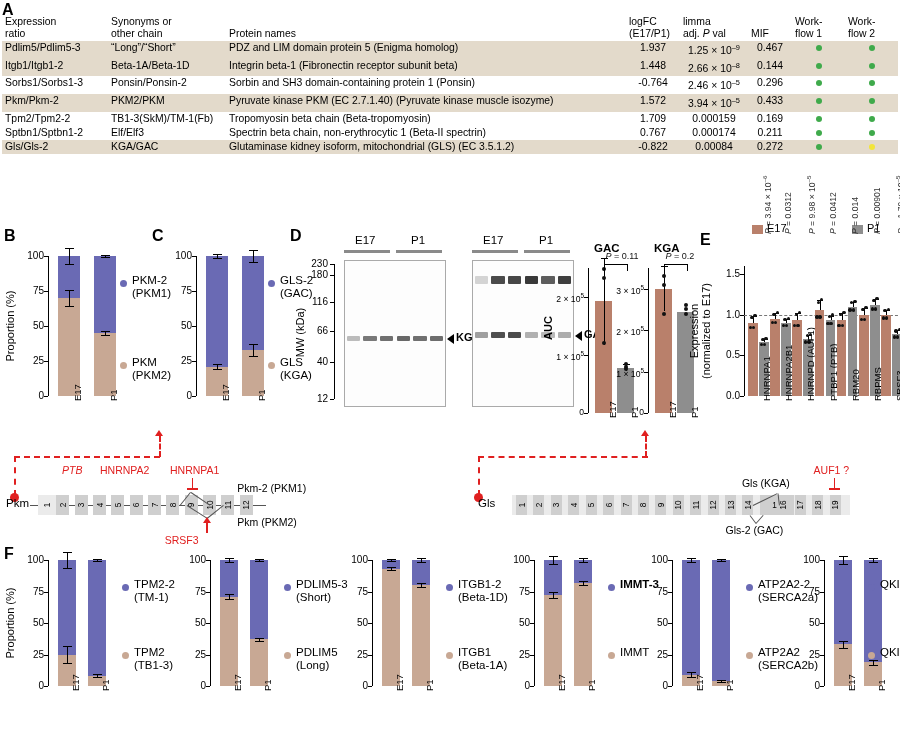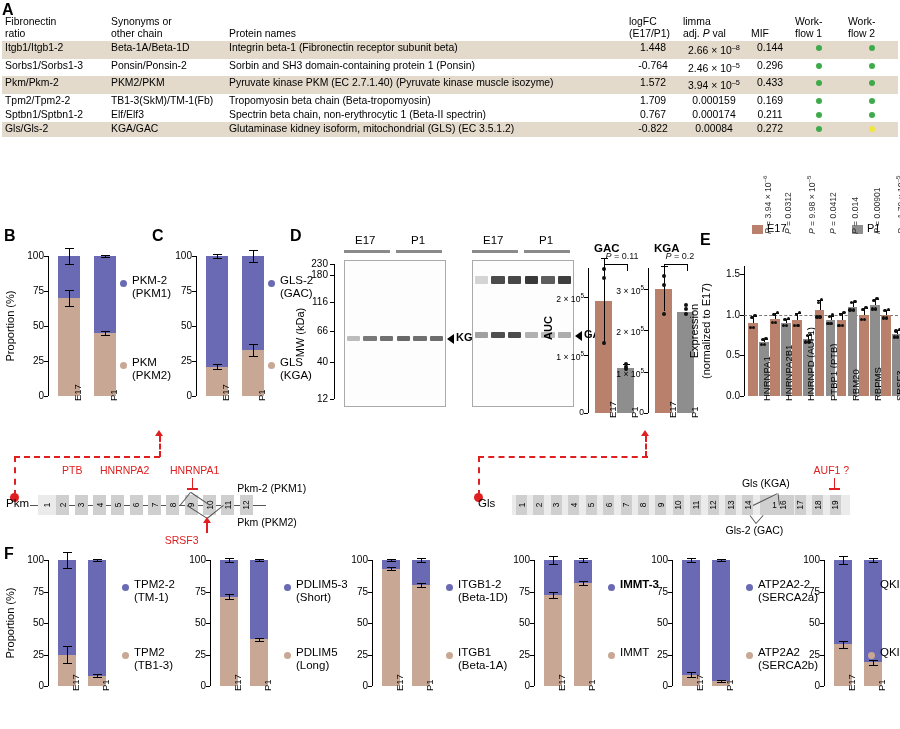--- a/index.html
+++ b/index.html
@@ -80,21 +80,21 @@
 </style>
 </head>
 <body>
 
 <div id="panelA">
   <div class="panel-letter">A</div>
   <table class="tbl">
     <thead>
       <tr>
         <th class="c-ratio">
-          <span>Fibronectin</span><br>
+          <span>Expression</span><br>
           <span>ratio</span>
         </th>
         <th class="c-syn">
           <span>Synonyms or</span><br>
           <span>other chain</span>
         </th>
         <th class="c-prot">
           <span>Protein names</span>
         </th>
         <th class="c-num">
@@ -112,20 +112,30 @@
           <span>Work-</span><br>
           <span>flow 1</span>
         </th>
         <th class="c-wf">
           <span>Work-</span><br>
           <span>flow 2</span>
         </th>
       </tr>
     </thead>
     <tbody id="tbl-body">
+        <tr class="shade">
+          <td class="c-ratio">Pdlim5/Pdlim5-3</td>
+          <td class="c-syn">“Long”/“Short”</td>
+          <td class="c-prot">PDZ and LIM domain protein 5 (Enigma homolog)</td>
+          <td class="c-num">1.937</td>
+          <td class="c-p">1.25 × 10<sup>–9</sup></td>
+          <td class="c-mif">0.467</td>
+          <td class="c-wf"><span class="dot" style="background:#3faa4b"></span></td>
+          <td class="c-wf"><span class="dot" style="background:#3faa4b"></span></td>
+        </tr>
         <tr class="shade">
           <td class="c-ratio">Itgb1/Itgb1-2</td>
           <td class="c-syn">Beta-1A/Beta-1D</td>
           <td class="c-prot">Integrin beta-1 (Fibronectin receptor subunit beta)</td>
           <td class="c-num">1.448</td>
           <td class="c-p">2.66 × 10<sup>–8</sup></td>
           <td class="c-mif">0.144</td>
           <td class="c-wf"><span class="dot" style="background:#3faa4b"></span></td>
           <td class="c-wf"><span class="dot" style="background:#3faa4b"></span></td>
         </tr>
@@ -561,21 +571,21 @@
     <div class="exon" style="left:221.33333333333331px;top:59px;width:13px;height:20px;background:#cfcfcf;">
       <div style="position: absolute; left: 50%; top: 50%; font-size: 8.2px; transform: translate(-50%, -50%) rotate(-90deg); white-space: nowrap;">11</div>
     </div>
     <div class="exon" style="left:239.66666666666666px;top:59px;width:13px;height:20px;background:#cfcfcf;">
       <div style="position: absolute; left: 50%; top: 50%; font-size: 8.2px; transform: translate(-50%, -50%) rotate(-90deg); white-space: nowrap;">12</div>
     </div>
     <div style="position:absolute;left:180.33333333333331px;top:69px;width:16.606558276108206px;height:1px;background:#555;transform:rotate(-51.51980175165696deg);transform-origin:left center;"></div>
     <div style="position:absolute;left:190.66666666666666px;top:56px;width:23.29759167334208px;height:1px;background:#555;transform:rotate(33.917430536970336deg);transform-origin:left center;"></div>
     <div style="position:absolute;left:186.66666666666666px;top:69px;width:24.133885813197278px;height:1px;background:#555;transform:rotate(32.59258147259925deg);transform-origin:left center;"></div>
     <div style="position:absolute;left:207px;top:82px;width:20.87529108246822px;height:1px;background:#555;transform:rotate(-38.51692630710279deg);transform-origin:left center;"></div>
-    <div class="rbp" style="left:62px;top:28px;">PTB</div>
+    <div class="rbp" style="left:62px;top:28px;font-style:italic;">PTB</div>
     <div class="rbp" style="left:100px;top:28px;">HNRNPA2</div>
     <div class="rbp" style="left:170px;top:28px;">HNRNPA1</div>
     <div class="redline" style="left:191.66666666666666px;top:42px;width:1.5px;height:11px;background:#e02020;"></div>
     <div class="redline" style="left:186.66666666666666px;top:52px;width:11px;height:1.5px;background:#e02020;"></div>
     <div class="rbp" style="left:164.66666666666666px;top:98px;">SRSF3</div>
     <div class="redline" style="left:206px;top:86px;width:1.5px;height:11px;background:#e02020;"></div>
     <div class="uptri" style="left:203px;top:81px;"></div>
     <div class="isolabel" style="left:237.33333333333331px;top:46px;">Pkm-2 (PKM1)</div>
     <div class="isolabel" style="left:237.33333333333331px;top:80px;">Pkm (PKM2)</div>
     <div class="genename" style="left:478px;top:61px;">Gls</div>

